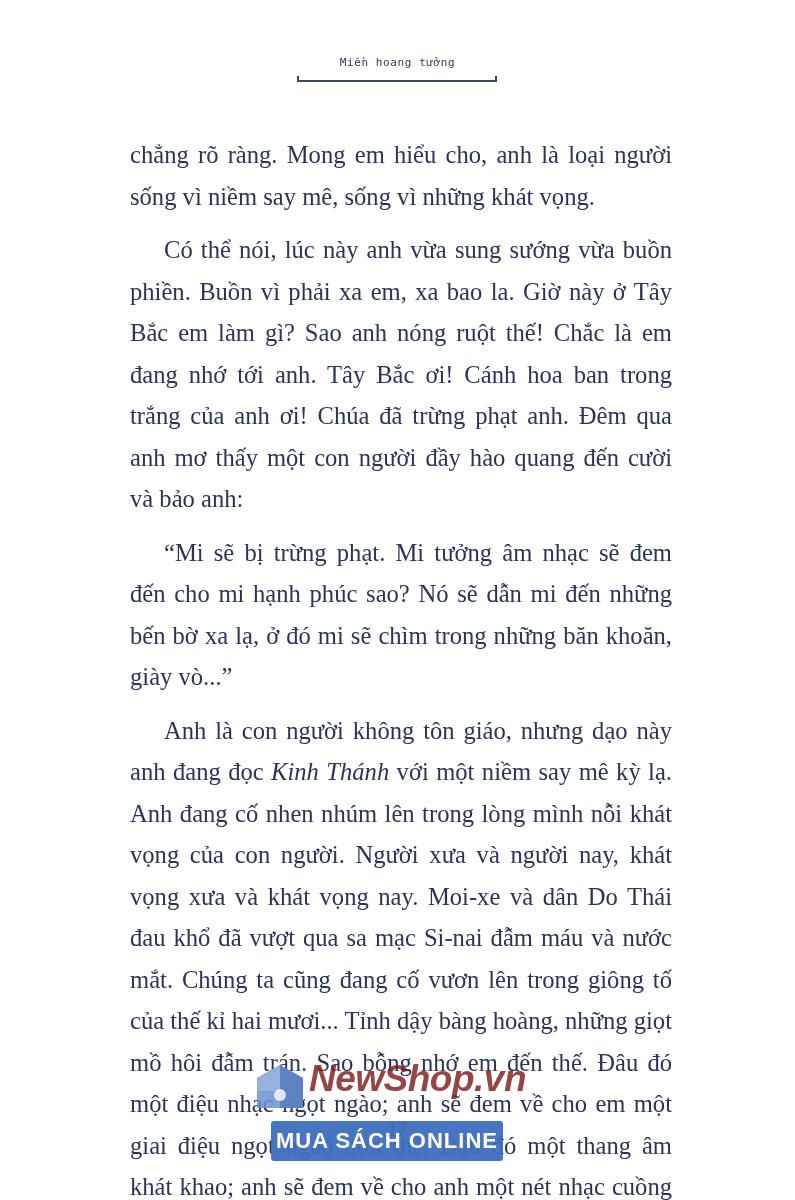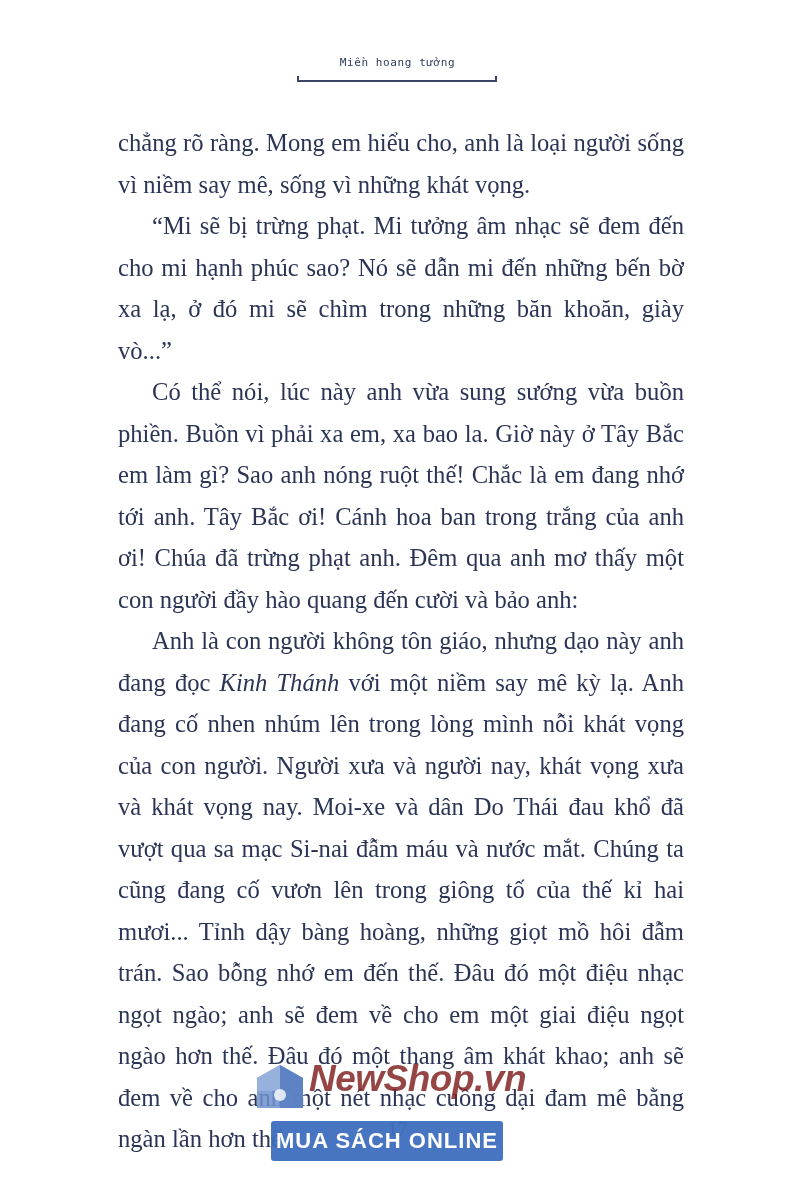--- a/index.html
+++ b/index.html
@@ -57,21 +57,21 @@
     position: absolute;
     top: 122px;
     left: 118px;
     width: 566px;
     color: #2b3455;
     font-size: 24.6px;
     line-height: 41.5px;
     text-align: justify;
   }
   .body-text p {
-    margin: 0;
+    margin: 12px;
   }
   .body-text p.indent {
     text-indent: 34px;
   }
   .body-text i {
     font-style: italic;
   }
 
   
   .page-number {
@@ -136,22 +136,22 @@
 
 <div class="page">
 
   <div class="header">
     <span class="header-title">Miền hoang tưởng</span>
   </div>
   <div class="header-rule"></div>
 
   <div class="body-text">
     <p>chẳng rõ ràng. Mong em hiểu cho, anh là loại người sống vì niềm say mê, sống vì những khát vọng.</p>
+    <p class="indent">Có thể nói, lúc này anh vừa sung sướng vừa buồn phiền. Buồn vì phải xa em, xa bao la. Giờ này ở Tây Bắc em làm gì? Sao anh nóng ruột thế! Chắc là em đang nhớ tới anh. Tây Bắc ơi! Cánh hoa ban trong trắng của anh ơi! Chúa đã trừng phạt anh. Đêm qua anh mơ thấy một con người đầy hào quang đến cười và bảo anh:</p>
     <p class="indent">“Mi sẽ bị trừng phạt. Mi tưởng âm nhạc sẽ đem đến cho mi hạnh phúc sao? Nó sẽ dẫn mi đến những bến bờ xa lạ, ở đó mi sẽ chìm trong những băn khoăn, giày vò...”</p>
-    <p class="indent">Có thể nói, lúc này anh vừa sung sướng vừa buồn phiền. Buồn vì phải xa em, xa bao la. Giờ này ở Tây Bắc em làm gì? Sao anh nóng ruột thế! Chắc là em đang nhớ tới anh. Tây Bắc ơi! Cánh hoa ban trong trắng của anh ơi! Chúa đã trừng phạt anh. Đêm qua anh mơ thấy một con người đầy hào quang đến cười và bảo anh:</p>
     <p class="indent">Anh là con người không tôn giáo, nhưng dạo này anh đang đọc <i>Kinh Thánh</i> với một niềm say mê kỳ lạ. Anh đang cố nhen nhúm lên trong lòng mình nỗi khát vọng của con người. Người xưa và người nay, khát vọng xưa và khát vọng nay. Moi-xe và dân Do Thái đau khổ đã vượt qua sa mạc Si-nai đẫm máu và nước mắt. Chúng ta cũng đang cố vươn lên trong giông tố của thế kỉ hai mươi... Tỉnh dậy bàng hoàng, những giọt mồ hôi đẫm trán. Sao bỗng nhớ em đến thế. Đâu đó một điệu nhạc ngọt ngào; anh sẽ đem về cho em một giai điệu ngọt ngào hơn thế. Đâu đó một thang âm khát khao; anh sẽ đem về cho anh một nét nhạc cuồng dại đam mê bằng ngàn lần hơn thế.</p>
   </div>
 
   <div class="page-number">17</div>
 
   <div class="watermark">
     <svg class="wm-logo" viewBox="0 0 58 52">
       <path d="M6 16 L29 3 L52 16 L52 46 L6 46 Z" fill="#6f91cf" opacity="0.85"></path>
       <path d="M6 16 L29 3 L29 29 L6 29 Z" fill="#97b2dd" opacity="0.9"></path>
       <path d="M29 3 L52 16 L52 46 L29 46 Z" fill="#5a7fc2" opacity="0.9"></path>

